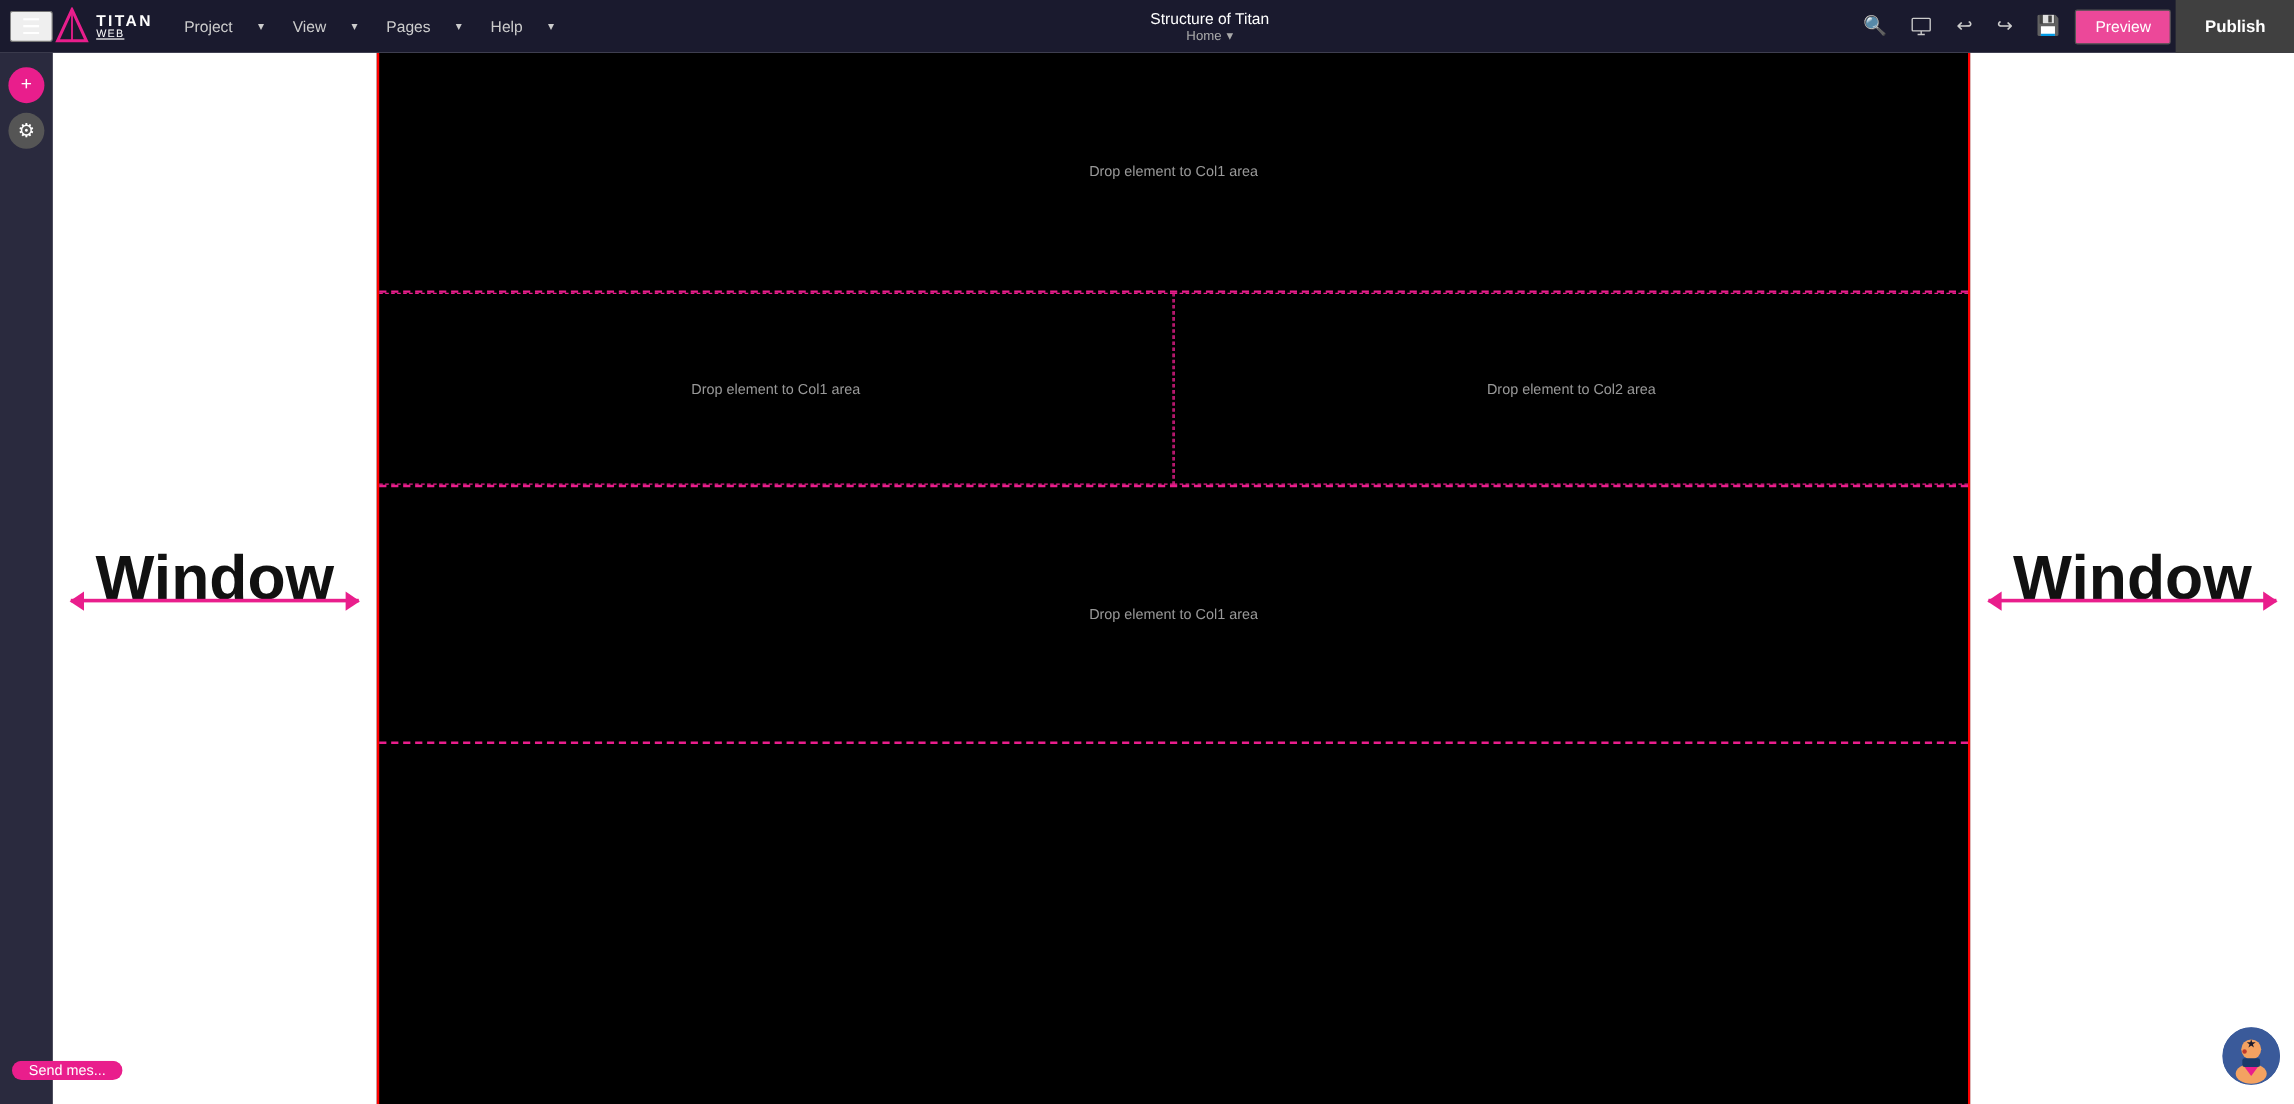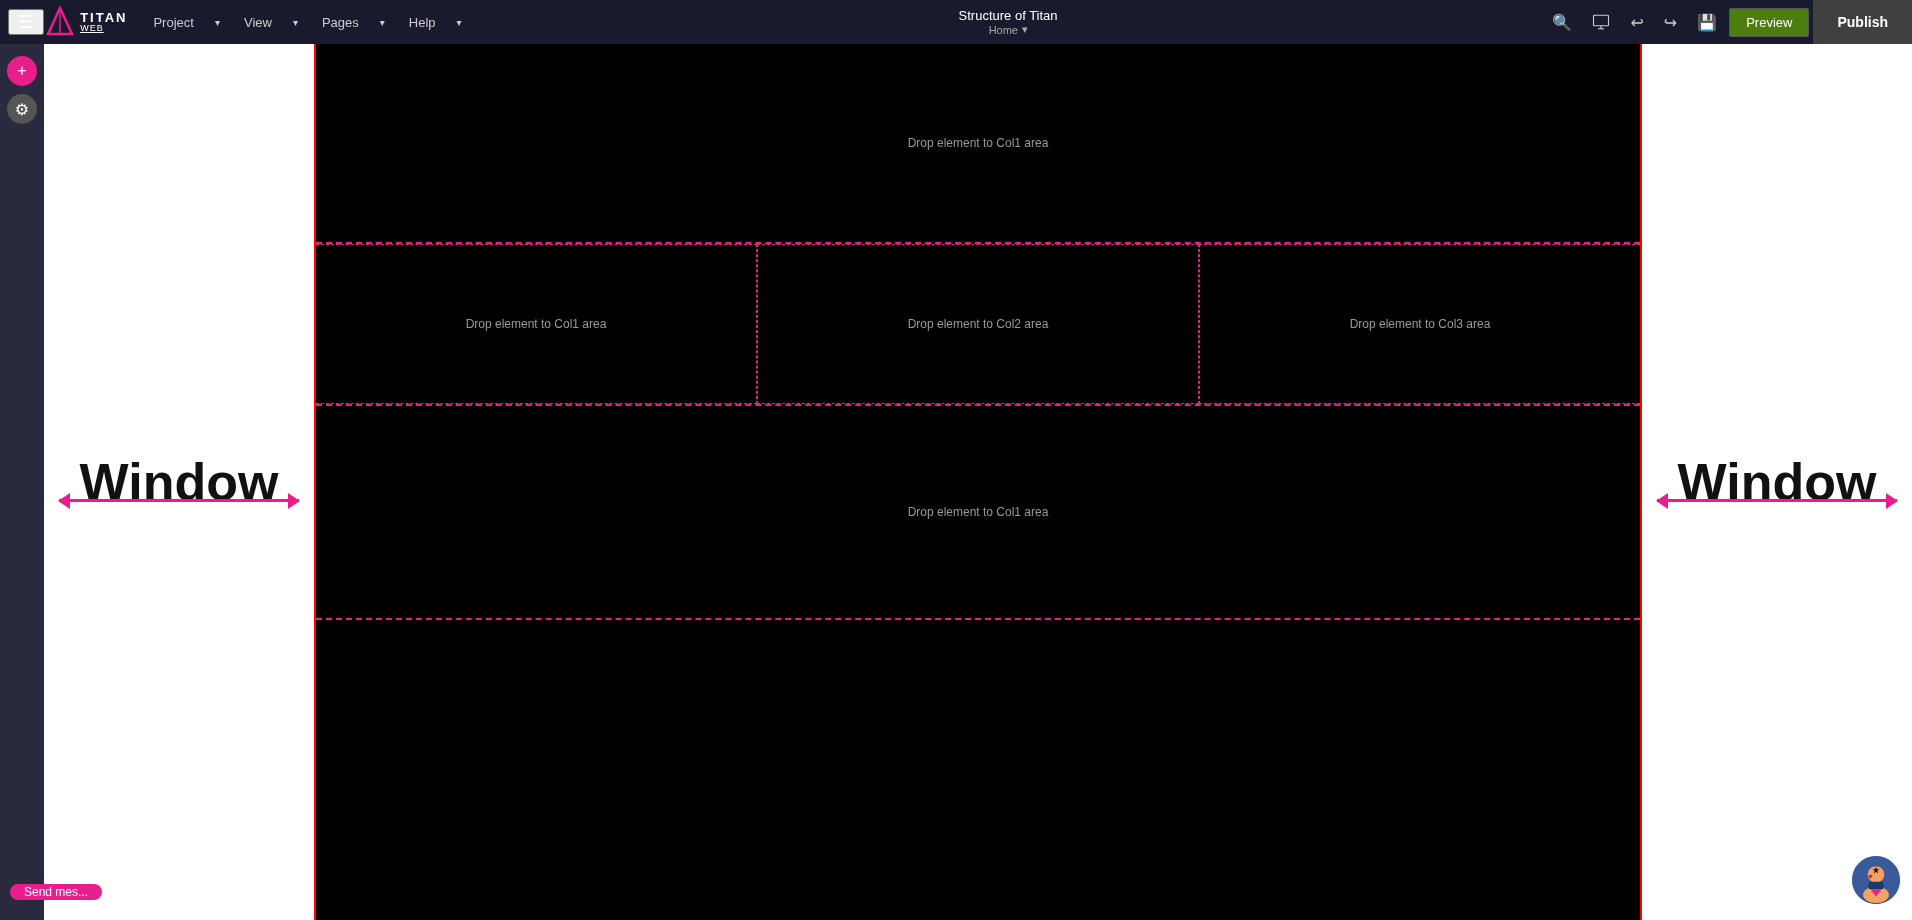--- a/index.html
+++ b/index.html
@@ -88,21 +88,21 @@
       color: #ccc;
       background: none;
       border: none;
       cursor: pointer;
       padding: 6px 8px;
       font-size: 16px;
       display: flex;
       align-items: center;
     }
     .btn-preview {
-      background: #4d7c0f;
+      background: #ec4899;
       color: white;
       border: 1px solid #555;
       padding: 6px 16px;
       font-size: 13px;
       cursor: pointer;
       border-radius: 2px;
     }
     .btn-publish {
       background: #404040;
       color: white;
@@ -437,23 +437,20 @@
         <span class="drop-label">Drop element to Col1 area</span>
       </div>
 
       <div class="row-three-cols">
         <div class="col-cell">
           <span class="drop-label">Drop element to Col1 area</span>
         </div>
         <div class="col-cell">
           <span class="drop-label">Drop element to Col2 area</span>
         </div>
-        <div class="col-cell">
-          <span class="drop-label">Drop element to Col3 area</span>
-        </div>
       </div>
 
       <div class="row-single-bottom">
         <span class="drop-label">Drop element to Col1 area</span>
       </div>
 
     </div>
 
     <div class="right-window-area">
       <span class="window-label">Window</span>

